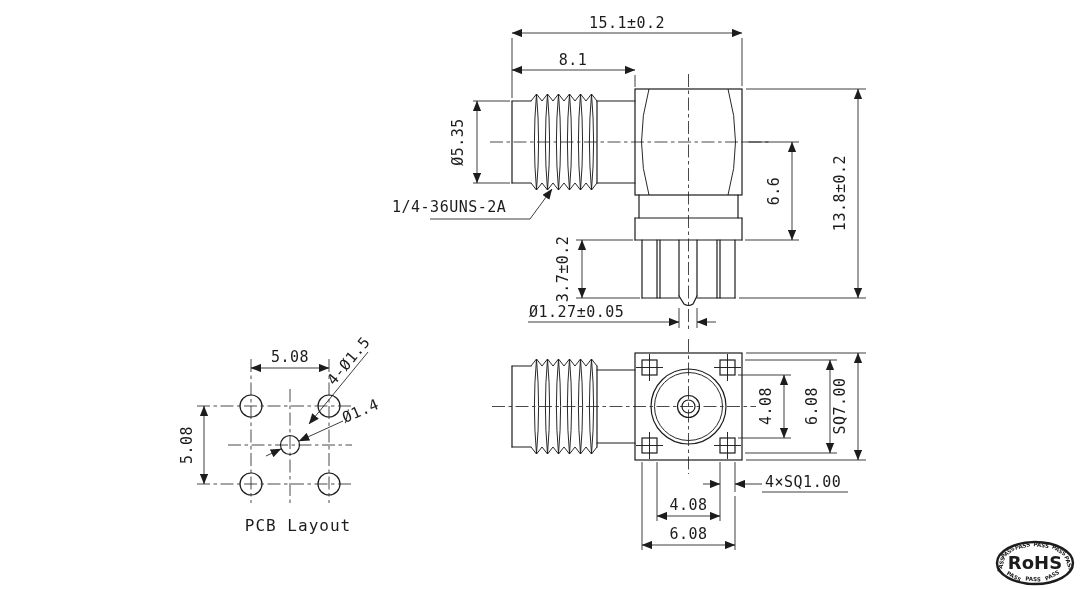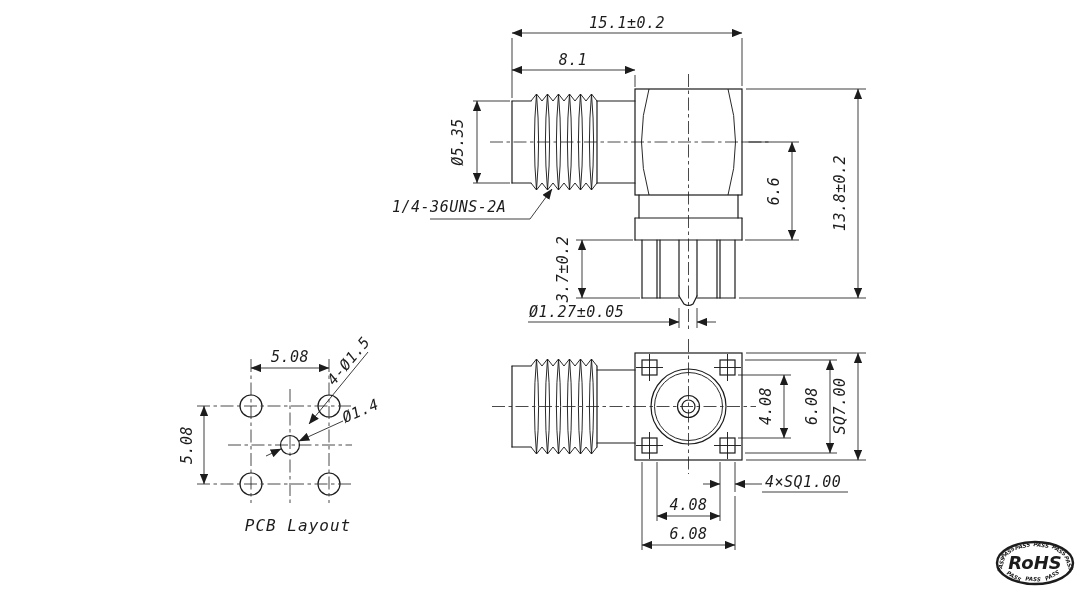--- a/index.html
+++ b/index.html
@@ -1,17 +1,17 @@
 <!DOCTYPE html>
 <html><head>
 <meta charset="utf-8">
 <style>
   html,body{margin:0;padding:0;background:#ffffff;}
   .page{position:relative;width:1087px;height:589px;background:#ffffff;overflow:hidden;
-        font-family:"DejaVu Sans Mono", monospace;font-style:italic;}
+        font-family:"DejaVu Sans Mono", monospace;}
   svg{position:absolute;left:0;top:0;}
   .outline{stroke:#1c1c1c;stroke-width:1.2;fill:none;stroke-linecap:round;}
   .thin{stroke:#1c1c1c;stroke-width:0.95;fill:none;}
   .dimline{stroke:#1c1c1c;stroke-width:0.85;fill:none;}
   .centerline{stroke:#1c1c1c;stroke-width:0.8;fill:none;stroke-dasharray:13 3.5 3.5 3.5;}
   .dim{font-family:"DejaVu Sans Mono",monospace;font-size:15px;fill:#1c1c1c;letter-spacing:0.5px;}
   .caption{font-family:"DejaVu Sans Mono",monospace;font-size:16px;fill:#1c1c1c;letter-spacing:1px;}
   .rohs-main{font-family:"DejaVu Sans",sans-serif;font-size:18px;font-weight:bold;fill:#1c1c1c;}
   .rohs-pass{font-family:"DejaVu Sans",sans-serif;font-size:5.5px;font-weight:bold;fill:#1c1c1c;}
 </style>

